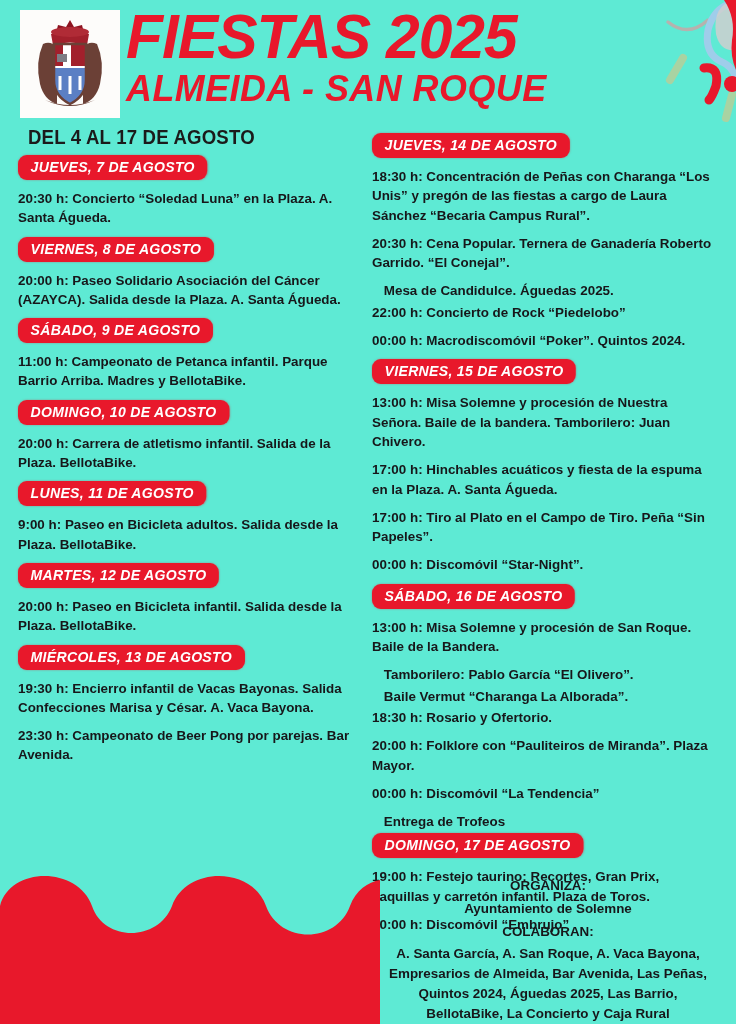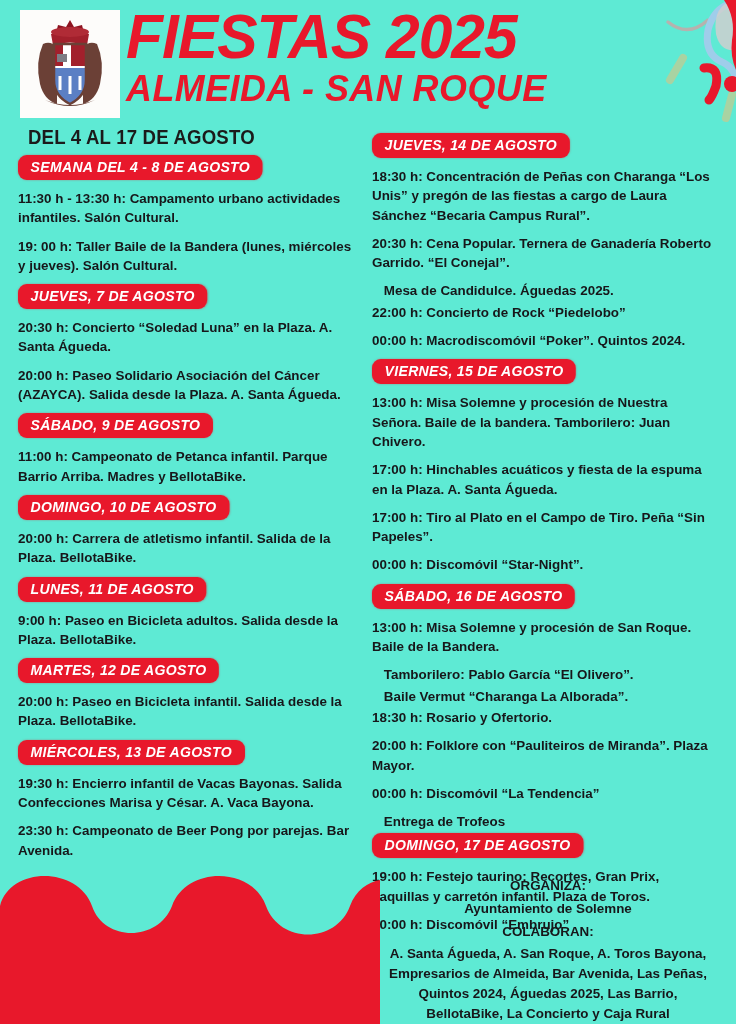--- a/index.html
+++ b/index.html
@@ -107,29 +107,25 @@
     </div>
     <div class="titleblock">
       <div class="title-main">FIESTAS 2025</div>
       <div class="title-sub">ALMEIDA - SAN ROQUE</div>
     </div>
   </div>
   <div class="daterange">DEL 4 AL 17 DE AGOSTO</div>
 
   <div class="col col-left">
       <div>
-        <div class="badge-row"><span class="daybadge">SEMANA DEL 4 - 8 DE AGOSTO</span></div>
-        <div class="ev">11:30 h - 13:30 h: Campamento urbano actividades infantiles. Salón Cultural.</div>
-        <div class="ev">19: 00 h: Taller Baile de la Bandera (lunes, miércoles y jueves). Salón Cultural.</div>
-      </div>
-      <div>
         <div class="badge-row"><span class="daybadge">JUEVES, 7 DE AGOSTO</span></div>
         <div class="ev">20:30 h: Concierto “Soledad Luna” en la Plaza. A. Santa Águeda.</div>
       </div>
       <div>
+        <div class="badge-row"><span class="daybadge">VIERNES, 8 DE AGOSTO</span></div>
         <div class="ev">20:00 h: Paseo Solidario Asociación del Cáncer (AZAYCA). Salida desde la Plaza. A. Santa Águeda.</div>
       </div>
       <div>
         <div class="badge-row"><span class="daybadge">SÁBADO, 9 DE AGOSTO</span></div>
         <div class="ev">11:00 h: Campeonato de Petanca infantil. Parque Barrio Arriba. Madres y BellotaBike.</div>
       </div>
       <div>
         <div class="badge-row"><span class="daybadge">DOMINGO, 10 DE AGOSTO</span></div>
         <div class="ev">20:00 h: Carrera de atletismo infantil. Salida de la Plaza. BellotaBike.</div>
       </div>
@@ -179,21 +175,21 @@
         <div class="ev">19:00 h: Festejo taurino: Recortes, Gran Prix, vaquillas y carretón infantil. Plaza de Toros.</div>
         <div class="ev">00:00 h: Discomóvil “Embrujo”</div>
       </div>
     </div>
 
   <div class="credits">
     <div class="blk">ORGANIZA:</div>
     <div class="blk">Ayuntamiento de Solemne</div>
     <div class="blk">COLABORAN:</div>
     <div>
-        <div>A. Santa Águeda, A. San Roque, A. Toros Bayona,</div>
+        <div>A. Santa García, A. San Roque, A. Vaca Bayona,</div>
         <div>Empresarios de Almeida, Bar Avenida, Las Peñas,</div>
         <div>Quintos 2024, Águedas 2025, Las Barrio,</div>
         <div>BellotaBike, La Concierto y Caja Rural</div>
       </div>
   </div>
 
   <svg class="wave" viewBox="0 0 380 160" preserveAspectRatio="none">
     <path d="M0 42
              C 10 2, 78 2, 92 42
              C 104 78, 158 78, 172 42

